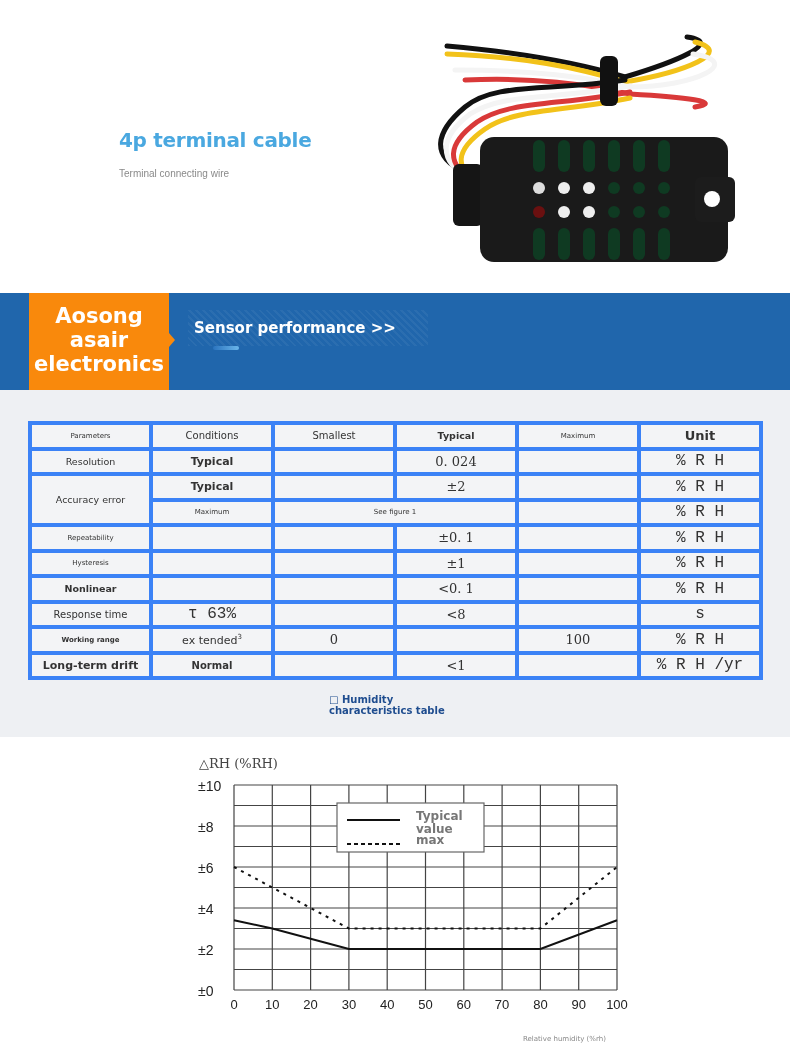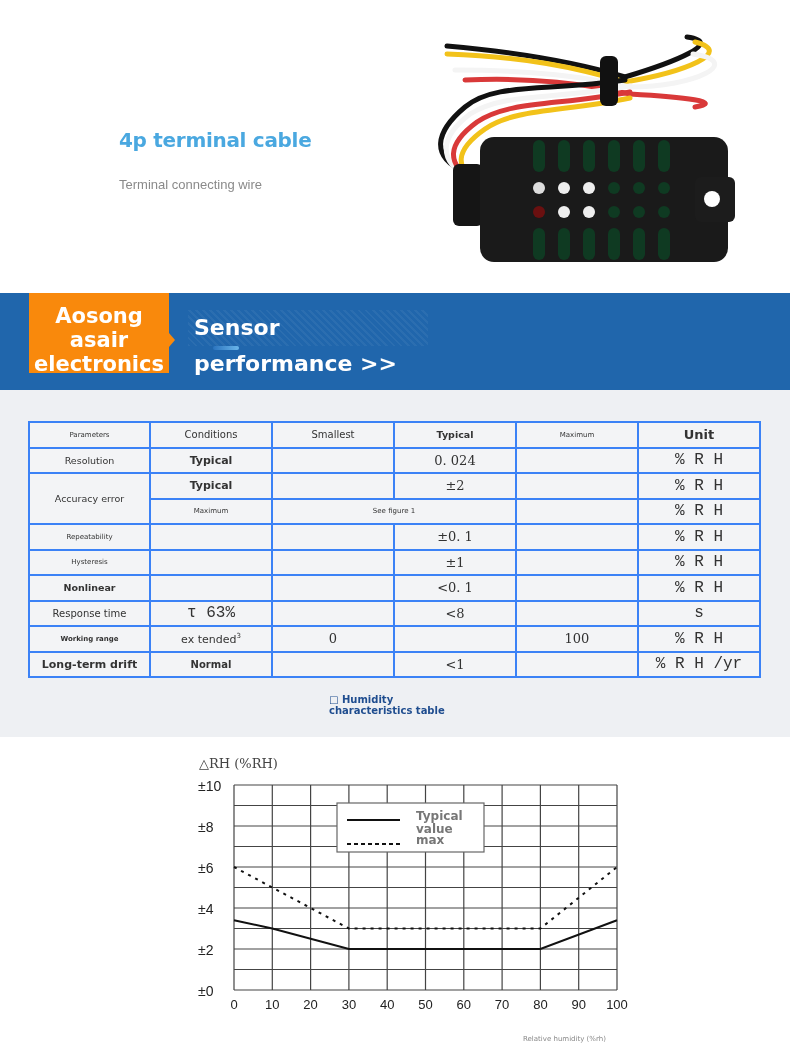--- a/index.html
+++ b/index.html
@@ -1,34 +1,34 @@
 <!DOCTYPE html>
 <html><head>
 <meta charset="utf-8">
 <style>
   * { box-sizing: border-box; margin: 0; padding: 0; }
   body { width: 790px; height: 1053px; background: #ffffff; font-family: "DejaVu Sans", sans-serif; position: relative; overflow: hidden; }
 
   
   .product { position: absolute; left: 0; top: 0; width: 790px; height: 243px; background: #ffffff; }
   .product-title { position: absolute; left: 119px; top: 128px; font-size: 20px; font-weight: bold; color: #4aa8e0; font-family: "DejaVu Sans", sans-serif; letter-spacing: -0.3px; }
-  .product-sub { position: absolute; left: 119px; top: 168px; font-size: 13px; color: #8a8a8a; font-family: "Liberation Sans", sans-serif; margin-top: 9px; }
+  .product-sub { position: absolute; left: 119px; top: 168px; font-size: 10px; color: #8a8a8a; font-family: "Liberation Sans", sans-serif; }
   .product-photo { position: absolute; left: 425px; top: 32px; width: 320px; height: 240px; }
 
   
   .banner { position: absolute; left: 0; top: 293px; width: 790px; height: 97px; background: #2066ac; }
-  .banner-brand { position: absolute; left: 29px; top: 293px; width: 140px; height: 80px; background: #f9890c; color: #fff; font-weight: bold; font-size: 21px; line-height: 24px; text-align: center; padding-top: 11px; font-family: "DejaVu Sans", sans-serif; }
+  .banner-brand { position: absolute; left: 29px; top: 293px; width: 140px; height: 97px; background: #f9890c; color: #fff; font-weight: bold; font-size: 21px; line-height: 24px; text-align: center; padding-top: 11px; font-family: "DejaVu Sans", sans-serif; }
   .banner-notch { position: absolute; left: 169px; top: 333px; width: 0; height: 0; border-top: 7px solid transparent; border-bottom: 7px solid transparent; border-left: 6px solid #f9890c; }
-  .banner-title { position: absolute; left: 188px; top: 310px; width: 240px; height: 36px; color: #fff; font-size: 22px; font-weight: bold; line-height: 36px; padding-left: 6px; background: repeating-linear-gradient(45deg, rgba(255,255,255,0.05) 0 2px, rgba(255,255,255,0) 2px 5px); }
+  .banner-title { position: absolute; left: 188px; top: 310px; width: 240px; height: 36px; color: #fff; font-size: 15px; font-weight: bold; line-height: 36px; padding-left: 6px; background: repeating-linear-gradient(45deg, rgba(255,255,255,0.05) 0 2px, rgba(255,255,255,0) 2px 5px); }
   .banner-glow { position: absolute; left: 213px; top: 346px; width: 26px; height: 4px; border-radius: 2px; background: linear-gradient(90deg, #2b74bf, #6ab6ea); }
 
   
   .table-section { position: absolute; left: 0; top: 390px; width: 790px; height: 347px; background: #eef0f3; }
   table.spec { position: absolute; left: 28px; top: 421px; width: 731px; border-collapse: collapse; table-layout: fixed; }
-  table.spec td { border: 2px solid #3b82f6; height: 25.5px; text-align: center; vertical-align: middle; color: #333; background: #f3f4f6; }
+  table.spec td { border: 4px solid #3b82f6; height: 25.5px; text-align: center; vertical-align: middle; color: #333; background: #f3f4f6; }
   .c-param { width: 121px; }
   .c-cond { width: 122px; }
   .c-min { width: 122px; }
   .c-typ { width: 122px; }
   .c-max { width: 122px; }
   .c-unit { width: 122px; }
   .t-tiny { font-size: 7px; }
   .t-small { font-size: 10px; }
   .t-med { font-size: 9.5px; }
   .t-lg { font-size: 11px; }

